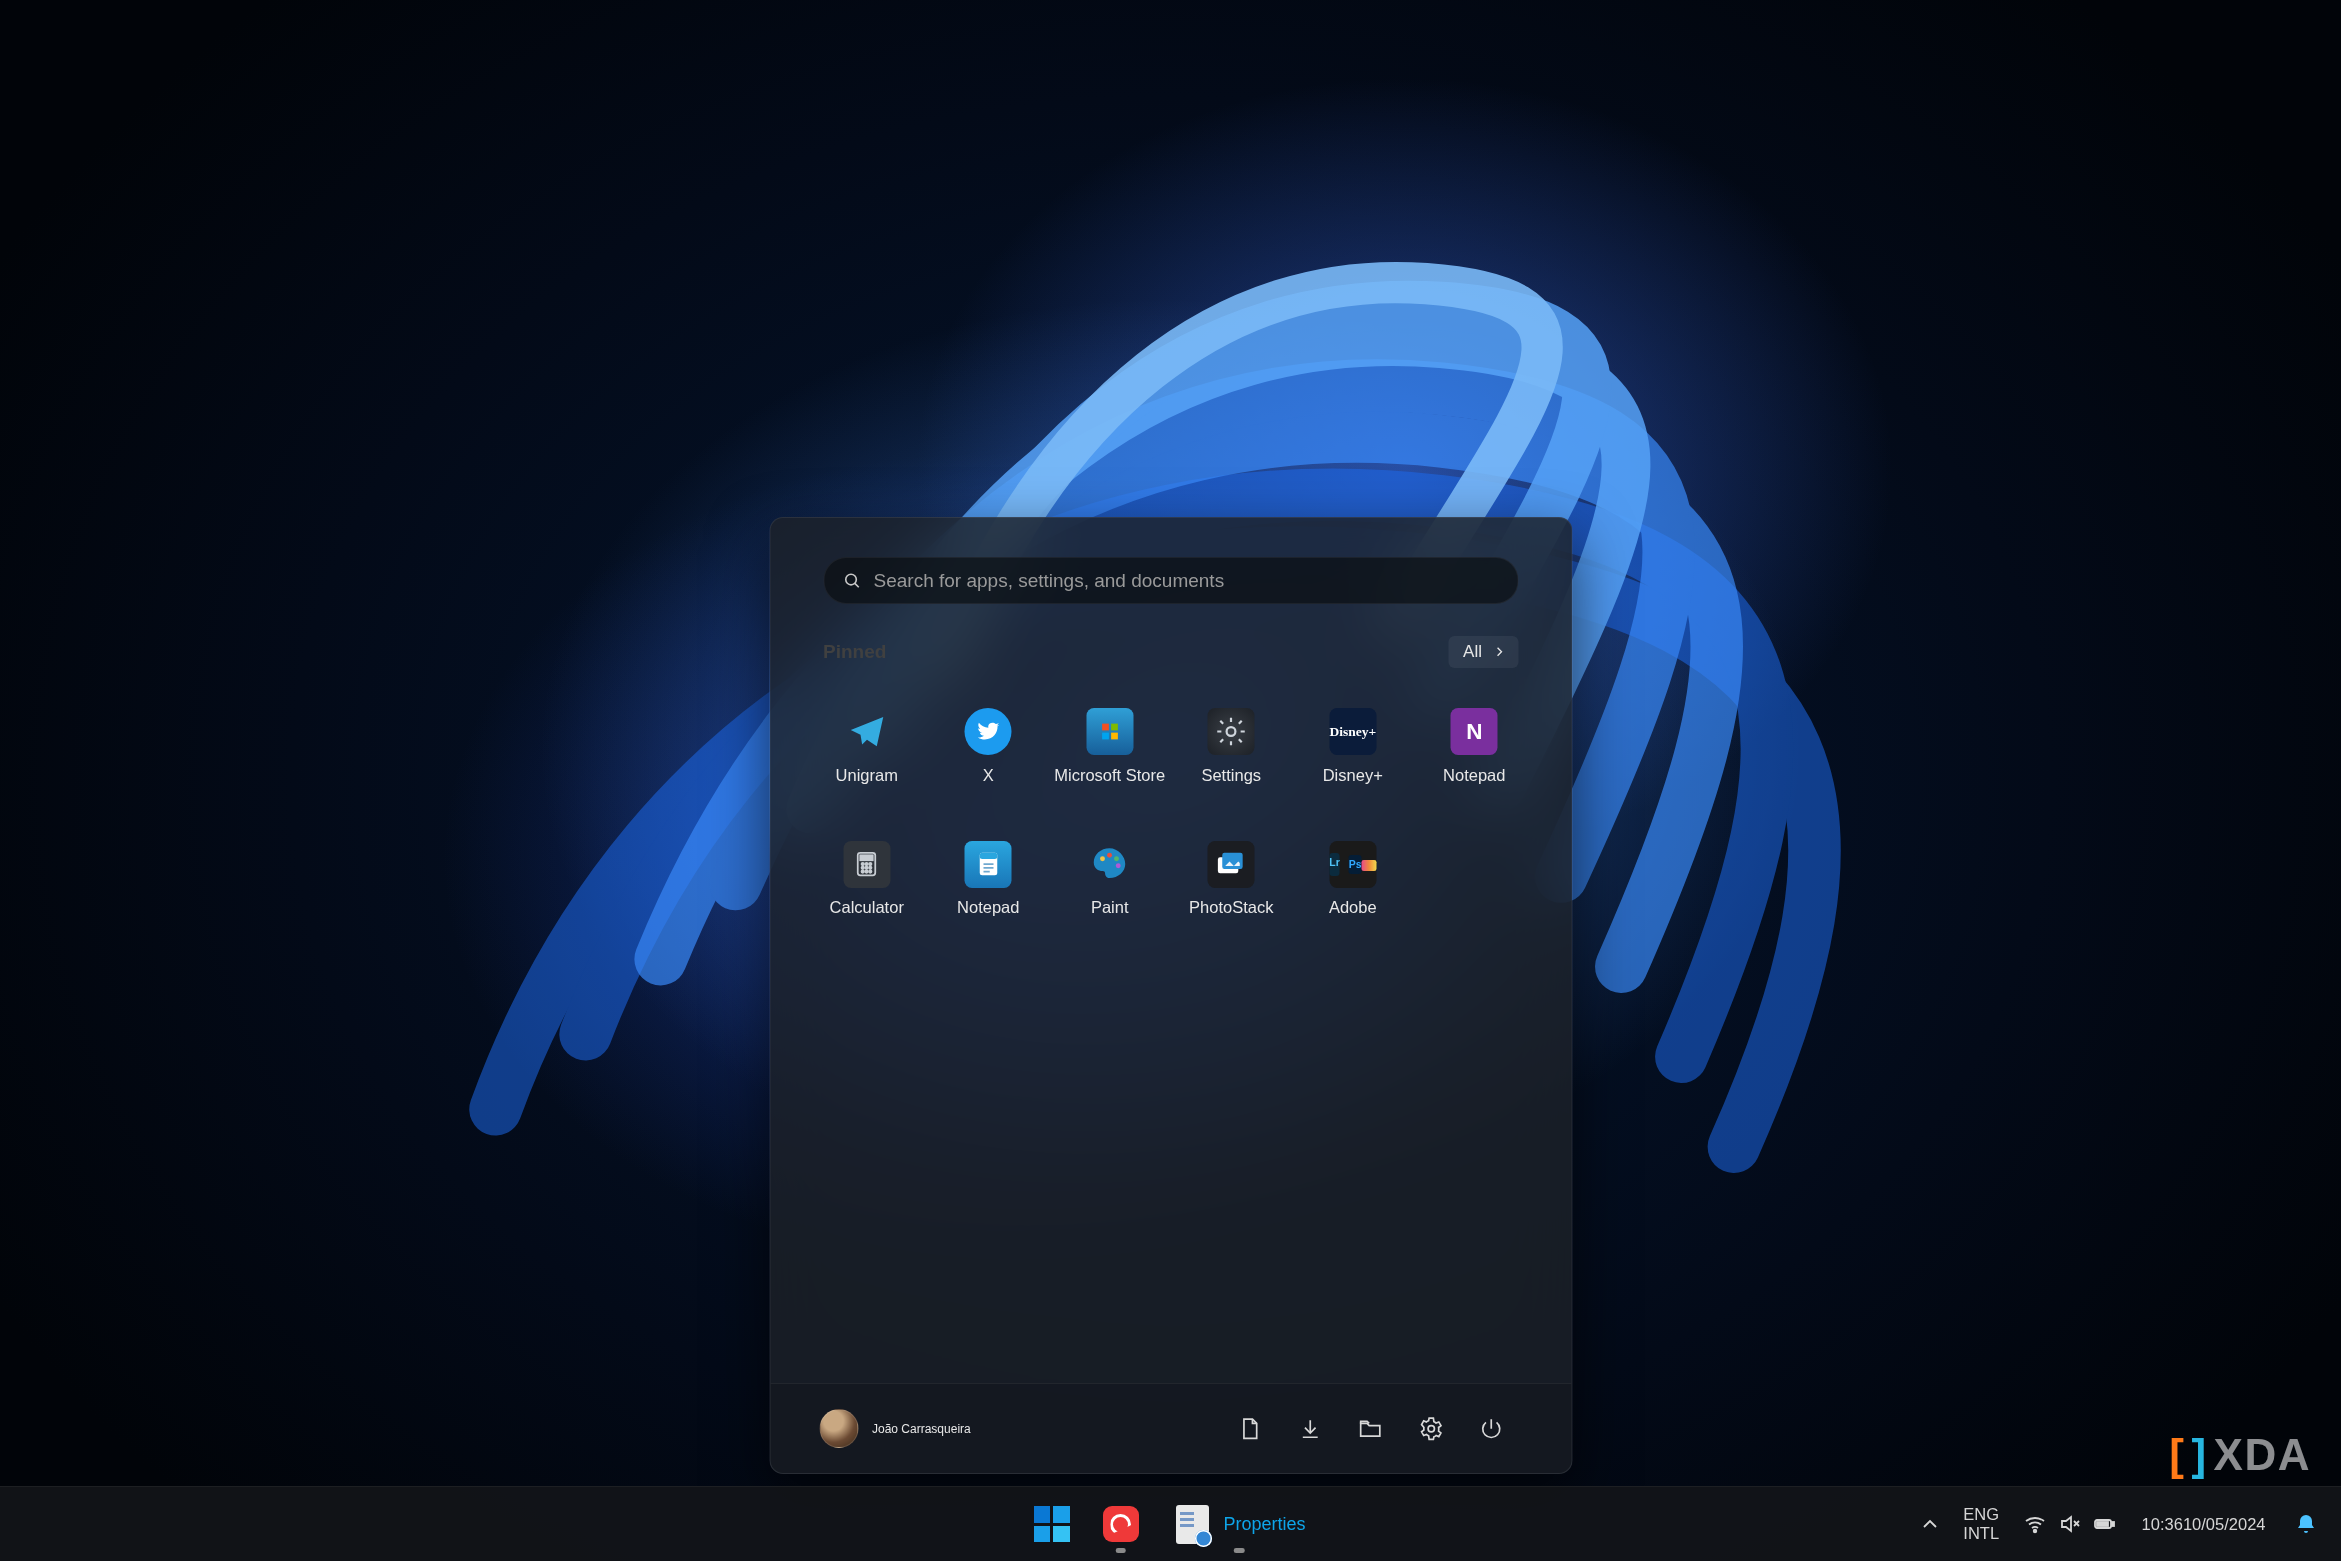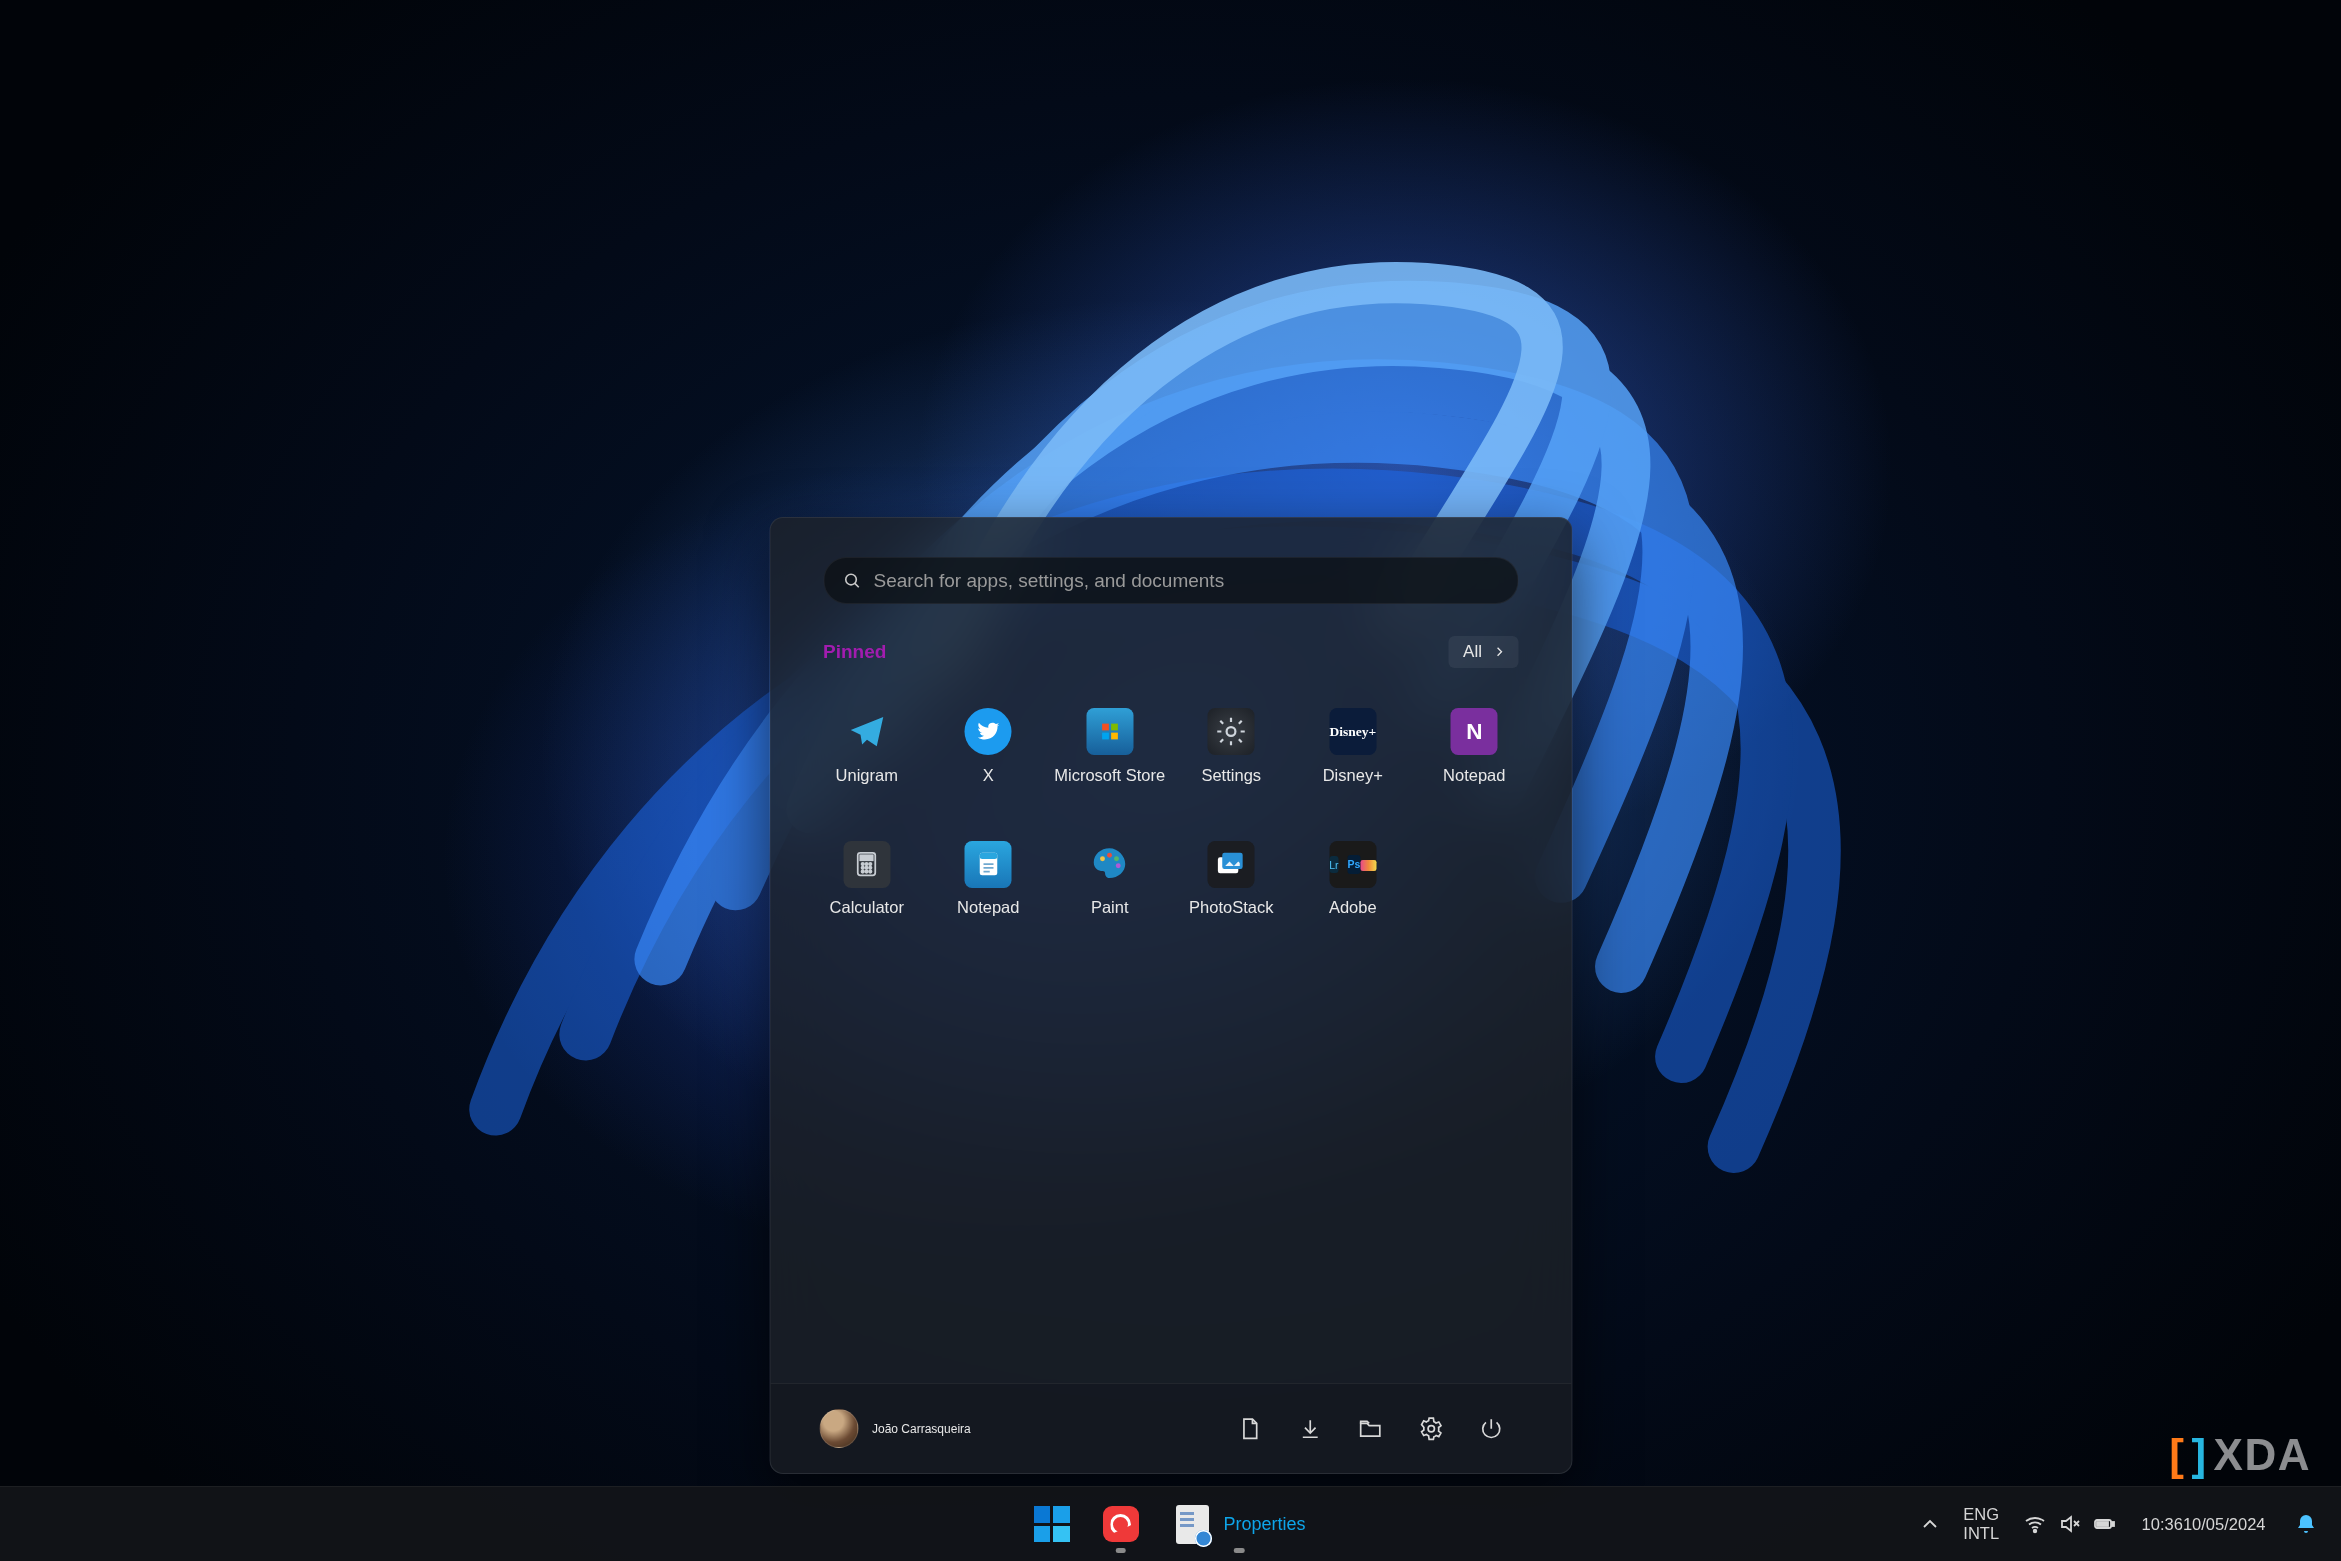--- a/index.html
+++ b/index.html
@@ -47,21 +47,21 @@
   .search-input {
     flex: 1; background: transparent; border: none; outline: none;
     color: #d0d0d0; font-size: 19px;
   }
   .search-input::placeholder { color: #9a9a9a; }
 
   .pinned-header {
     margin: 31.5px 53px 0 53px;
     display: flex; justify-content: space-between; align-items: center;
   }
-  .pinned-label { color: #a21caf; font-size: 19px; font-weight: 600; }
+  .pinned-label { color: #404040; font-size: 19px; font-weight: 600; }
   .all-button {
     background: rgba(255,255,255,0.06);
     border: none;
     border-radius: 6px;
     padding: 6px 12px 6px 15px;
     display: flex; align-items: center; gap: 10.5px;
     color: #e6e6e6; font-size: 17px; cursor: pointer;
   }
   .all-button svg { width: 13.5px; height: 13.5px; stroke: #e6e6e6; }
 
@@ -347,21 +347,21 @@
             <rect x="3" y="7" width="14" height="11" rx="1.5" fill="#fff"></rect>
             <rect x="6" y="4" width="14" height="11" rx="1.5" fill="#2990d6"></rect>
             <path d="M8 13 L11 10 L14 13 L17 10 L18 11 L18 13 Z" fill="#fff" opacity="0.9"></path>
           </svg>
       </div>
       <span class="app-label">PhotoStack</span>
     </div>
 
     <div class="app-tile">
       <div class="app-icon icon-adobe" style="font-size:0;">
-        <span style="display:inline-block;width:19.5px;height:17px;background:#0b2b3e;color:#4fc3f7;font-size:10.5px;line-height:19.5px;text-align:center;font-weight:400;border-radius:3px;">Lr</span>
+        <span style="display:inline-block;width:19.5px;height:23px;background:#0b2b3e;color:#4fc3f7;font-size:10.5px;line-height:19.5px;text-align:center;font-weight:700;border-radius:3px;">Lr</span>
         <span style="display:inline-block;width:19.5px;height:19.5px;background:#041d36;color:#31a8ff;font-size:10.5px;line-height:19.5px;text-align:center;font-weight:700;border-radius:3px;margin-left:9px;">Ps</span>
         <span style="display:block;width:41px;height:10.5px;margin-top:2.3px;background:linear-gradient(90deg,#e9498a,#f08a3c,#f2d94e);border-radius:2.3px;"></span>
       </div>
       <span class="app-label">Adobe</span>
     </div>
 
   </div>
 
   <div class="start-footer">
     <div class="user-chip">

